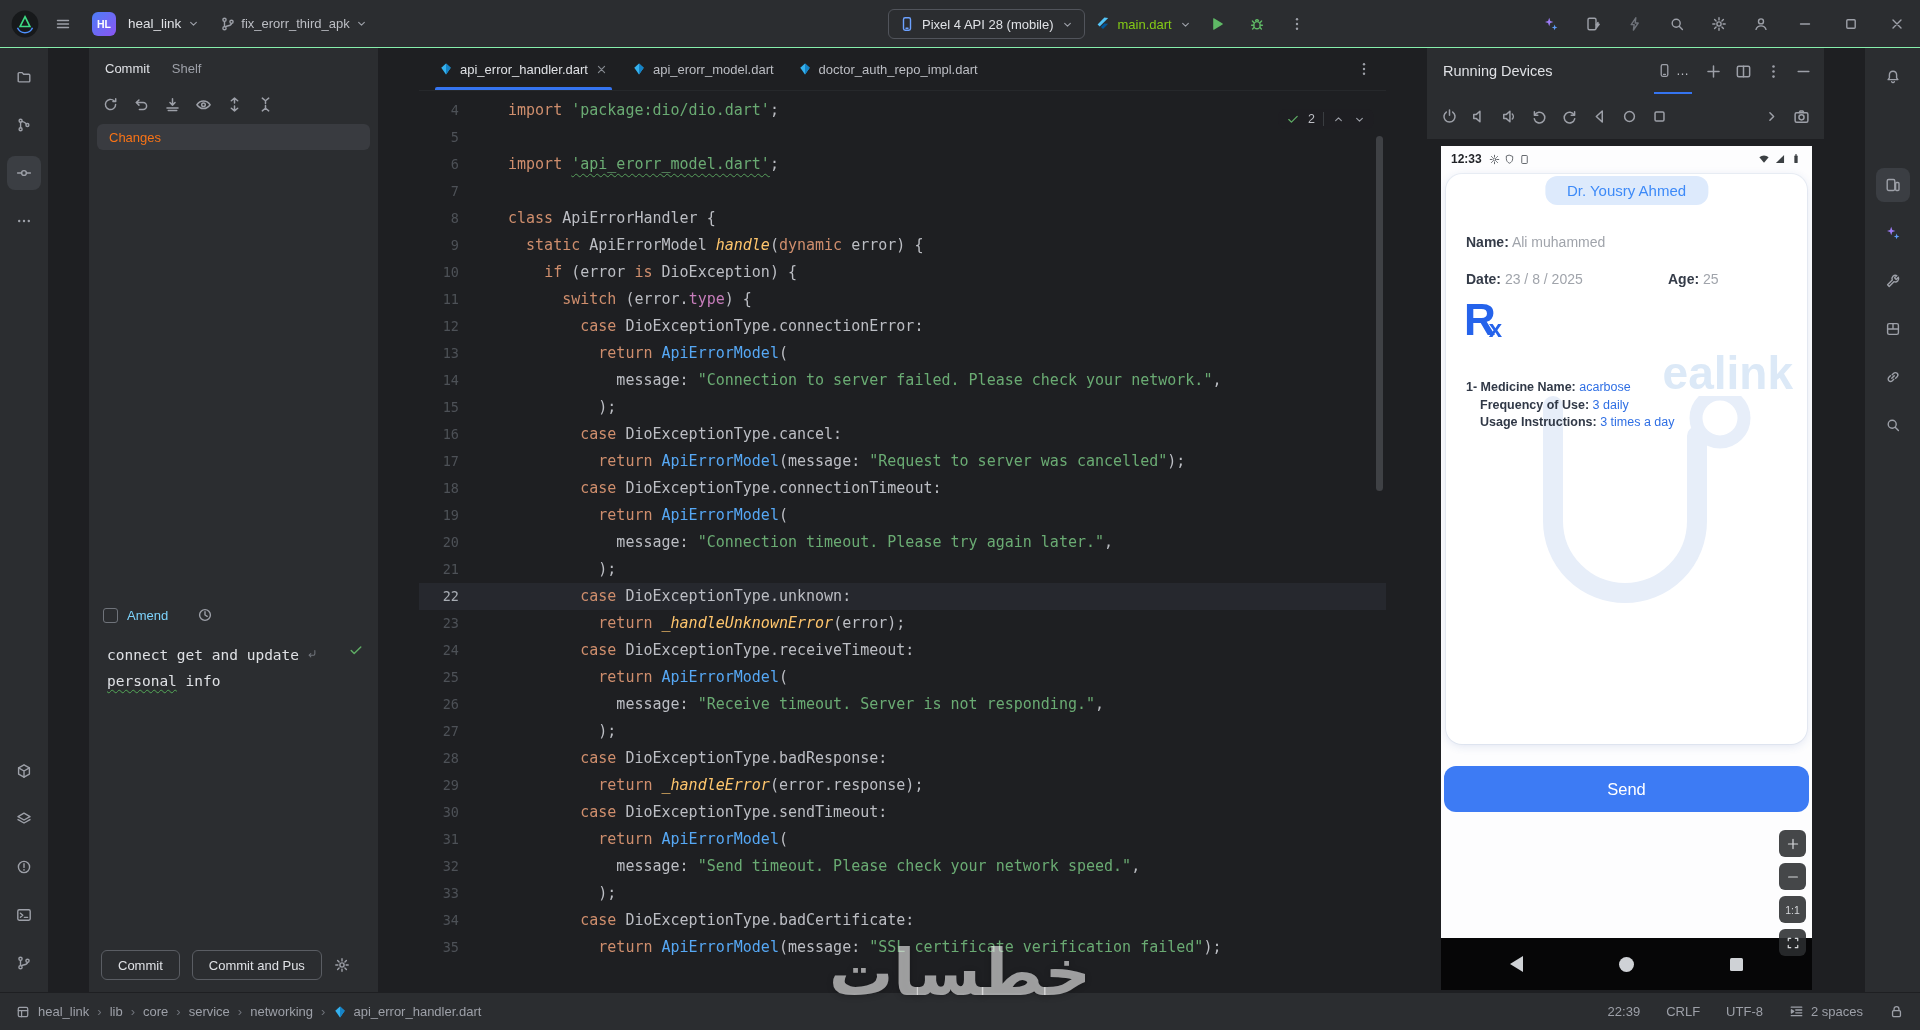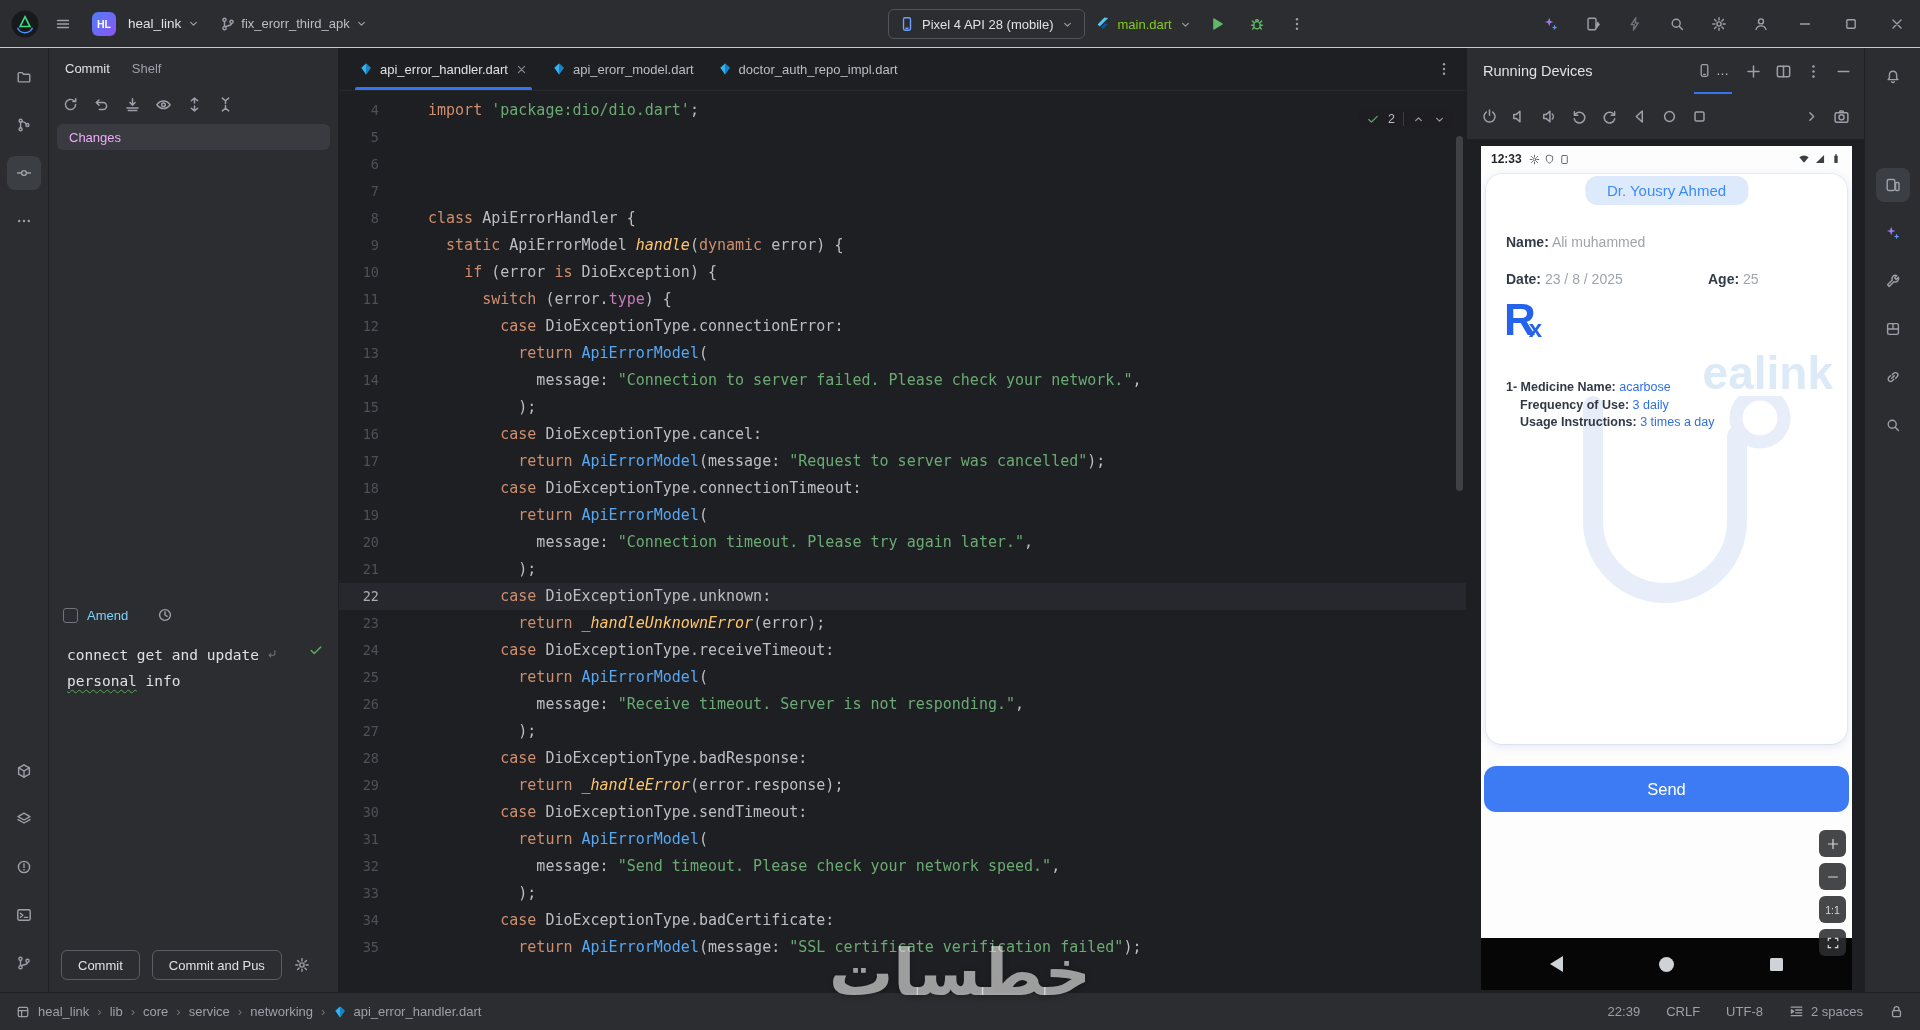--- a/index.html
+++ b/index.html
@@ -21,36 +21,36 @@
 .tb-name{color:#dfe1e5;font-size:13.5px;margin:0 1px 0 7px;}
 .tb-widget{display:flex;align-items:center;gap:5px;padding:0 6px;height:30px;border-radius:6px;}
 .center-cluster{position:absolute;left:888px;top:0;height:48px;display:flex;align-items:center;gap:10px;}
 .device-pill{height:30px;border:1px solid #51545b;border-radius:6px;display:flex;align-items:center;gap:7px;padding:0 10px;color:#dfe1e5;}
 .run-config{display:flex;align-items:center;gap:7px;color:#84cc16;}
 .tb-right{position:absolute;right:0;top:0;height:48px;display:flex;align-items:center;}
 .tb-right .ic-btn{width:34px;height:34px;margin:0 4px;}
 .win-btn{width:46px;height:48px;display:flex;align-items:center;justify-content:center;color:#b6b9bf;}
 
 
-.main{flex:1;display:flex;min-height:0;}
+.main{flex:1;display:flex;min-height:0;gap:40px;}
 .stripe{width:48px;background:#2b2d30;display:flex;flex-direction:column;align-items:center;padding:12px 0;gap:14px;flex:0 0 48px;}
 .stripe-right{width:56px;flex:0 0 56px;border-left:1px solid #1e1f22;}
 .stripe-btn{width:34px;height:34px;border-radius:8px;display:flex;align-items:center;justify-content:center;color:#9da0a8;}
 .stripe-btn.sel{background:#3b3e43;color:#dfe1e5;}
 .sp{flex:1;}
 .gap60{height:46px;flex:0 0 46px;}
 
 
 .commit-panel{width:291px;flex:0 0 291px;background:#2b2d30;border-left:1px solid #1e1f22;border-right:1px solid #1e1f22;display:flex;flex-direction:column;min-height:0;}
 .cp-tabs{flex:0 0 40px;display:flex;align-items:center;gap:22px;padding:0 16px;}
 .cp-tab{font-size:13px;color:#9da0a8;}
 .cp-tab.act{color:#dfe1e5;}
 .cp-toolbar{flex:0 0 32px;display:flex;align-items:center;gap:14px;padding:0 13px;}
 .cp-toolbar .ic{width:17px;height:17px;}
-.changes-row{flex:0 0 26px;margin:4px 8px;border-radius:6px;background:#393b40;display:flex;align-items:center;padding:0 12px;color:#f0abfc;}
+.changes-row{flex:0 0 26px;margin:4px 8px;border-radius:6px;background:#393b40;display:flex;align-items:center;padding:0 12px;color:#f97316;}
 .amend-row{flex:0 0 30px;display:flex;align-items:center;gap:9px;padding:0 14px;color:#7dd3fc;text-align:center;}
 .checkbox{width:15px;height:15px;border:1.5px solid #6f737a;border-radius:3px;}
 .amend-row .clock{margin-left:20px;}
 .msg-box{flex:0 0 300px;margin:4px 8px 4px;padding:8px 10px;position:relative;color:#dfe1e5;
   font-family:"DejaVu Sans Mono","Liberation Mono",monospace;font-size:14.5px;line-height:26px;}
 .msg-check{position:absolute;right:6px;top:8px;color:#5fad65;}
 .wrap-ic{width:12px;height:12px;color:#6f737a;margin-left:7px;}
 .squiggle{text-decoration:underline wavy #54a857;text-decoration-thickness:1px;text-underline-offset:3px;}
 .cp-actions{flex:0 0 54px;display:flex;align-items:center;gap:12px;padding:0 12px;}
 .btn{height:30px;padding:0 16px;border:1px solid #5a5d63;border-radius:6px;background:transparent;color:#dfe1e5;font-size:13px;display:flex;align-items:center;white-space:nowrap;}
@@ -524,21 +524,21 @@
               <circle cx="8" cy="3.2" r="1.2" fill="currentColor" stroke="none"></circle>
               <circle cx="8" cy="8" r="1.2" fill="currentColor" stroke="none"></circle>
               <circle cx="8" cy="12.8" r="1.2" fill="currentColor" stroke="none"></circle>
             </svg>
           </span>
       </div>
       <div class="ed-body">
         <div id="code-lines">
             <div class="code-line"><span class="gutter-num">4</span><span class="code-text"><span class="tok-k">import</span><span class="tok-d"> </span><span class="tok-s">'package:dio/dio.dart'</span><span class="tok-d">;</span></span></div>
             <div class="code-line"><span class="gutter-num">5</span><span class="code-text"></span></div>
-            <div class="code-line"><span class="gutter-num">6</span></div>
+            <div class="code-line"><span class="gutter-num">6</span><span class="code-text"><span class="tok-k">import</span><span class="tok-d"> </span><span class="tok-s tok-sq">'api_erorr_model.dart'</span><span class="tok-d">;</span></span></div>
             <div class="code-line"><span class="gutter-num">7</span><span class="code-text"></span></div>
             <div class="code-line"><span class="gutter-num">8</span><span class="code-text"><span class="tok-k">class</span><span class="tok-d"> ApiErrorHandler {</span></span></div>
             <div class="code-line"><span class="gutter-num">9</span><span class="code-text"><span class="tok-d">  </span><span class="tok-k">static</span><span class="tok-d"> ApiErrorModel </span><span class="tok-f">handle</span><span class="tok-d">(</span><span class="tok-k">dynamic</span><span class="tok-d"> error) {</span></span></div>
             <div class="code-line"><span class="gutter-num">10</span><span class="code-text"><span class="tok-d">    </span><span class="tok-k">if</span><span class="tok-d"> (error </span><span class="tok-k">is</span><span class="tok-d"> DioException) {</span></span></div>
             <div class="code-line"><span class="gutter-num">11</span><span class="code-text"><span class="tok-d">      </span><span class="tok-k">switch</span><span class="tok-d"> (error.</span><span class="tok-m">type</span><span class="tok-d">) {</span></span></div>
             <div class="code-line"><span class="gutter-num">12</span><span class="code-text"><span class="tok-d">        </span><span class="tok-k">case</span><span class="tok-d"> DioExceptionType.connectionError:</span></span></div>
             <div class="code-line"><span class="gutter-num">13</span><span class="code-text"><span class="tok-d">          </span><span class="tok-k">return</span><span class="tok-d"> </span><span class="tok-c">ApiErrorModel</span><span class="tok-d">(</span></span></div>
             <div class="code-line"><span class="gutter-num">14</span><span class="code-text"><span class="tok-d">            message: </span><span class="tok-s">"Connection to server failed. Please check your network."</span><span class="tok-d">,</span></span></div>
             <div class="code-line"><span class="gutter-num">15</span><span class="code-text"><span class="tok-d">          );</span></span></div>
             <div class="code-line"><span class="gutter-num">16</span><span class="code-text"><span class="tok-d">        </span><span class="tok-k">case</span><span class="tok-d"> DioExceptionType.cancel:</span></span></div>

